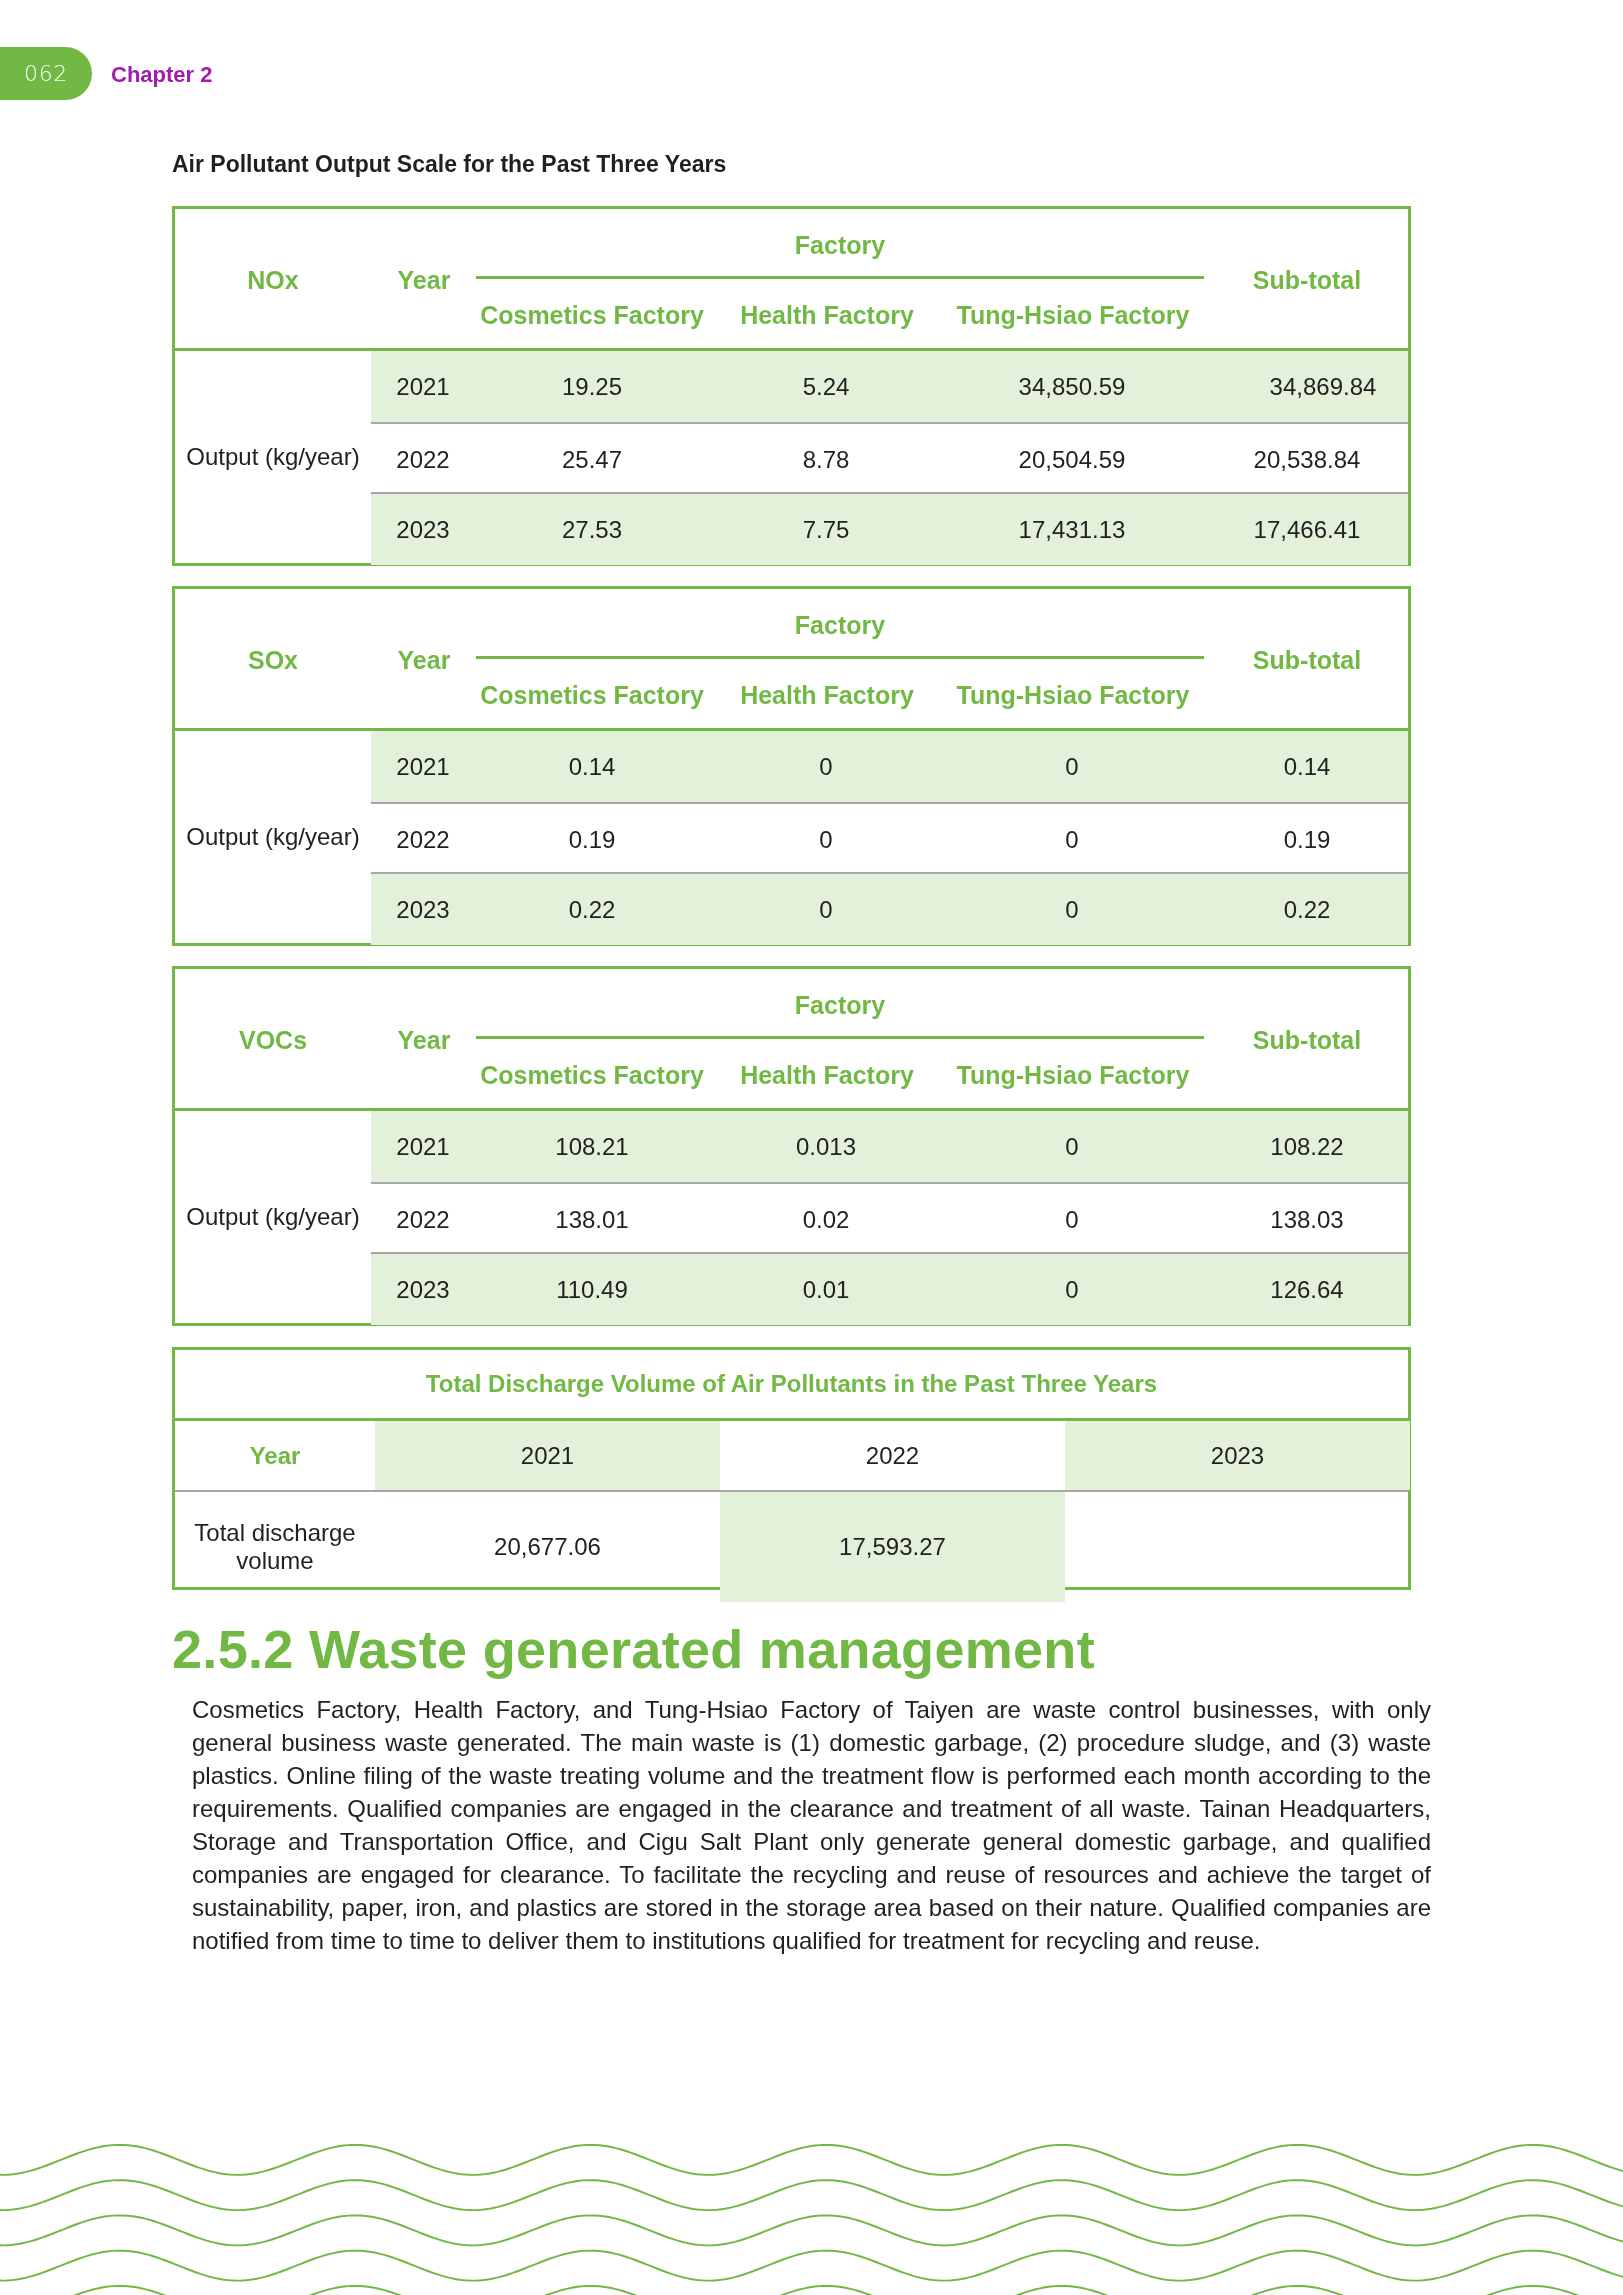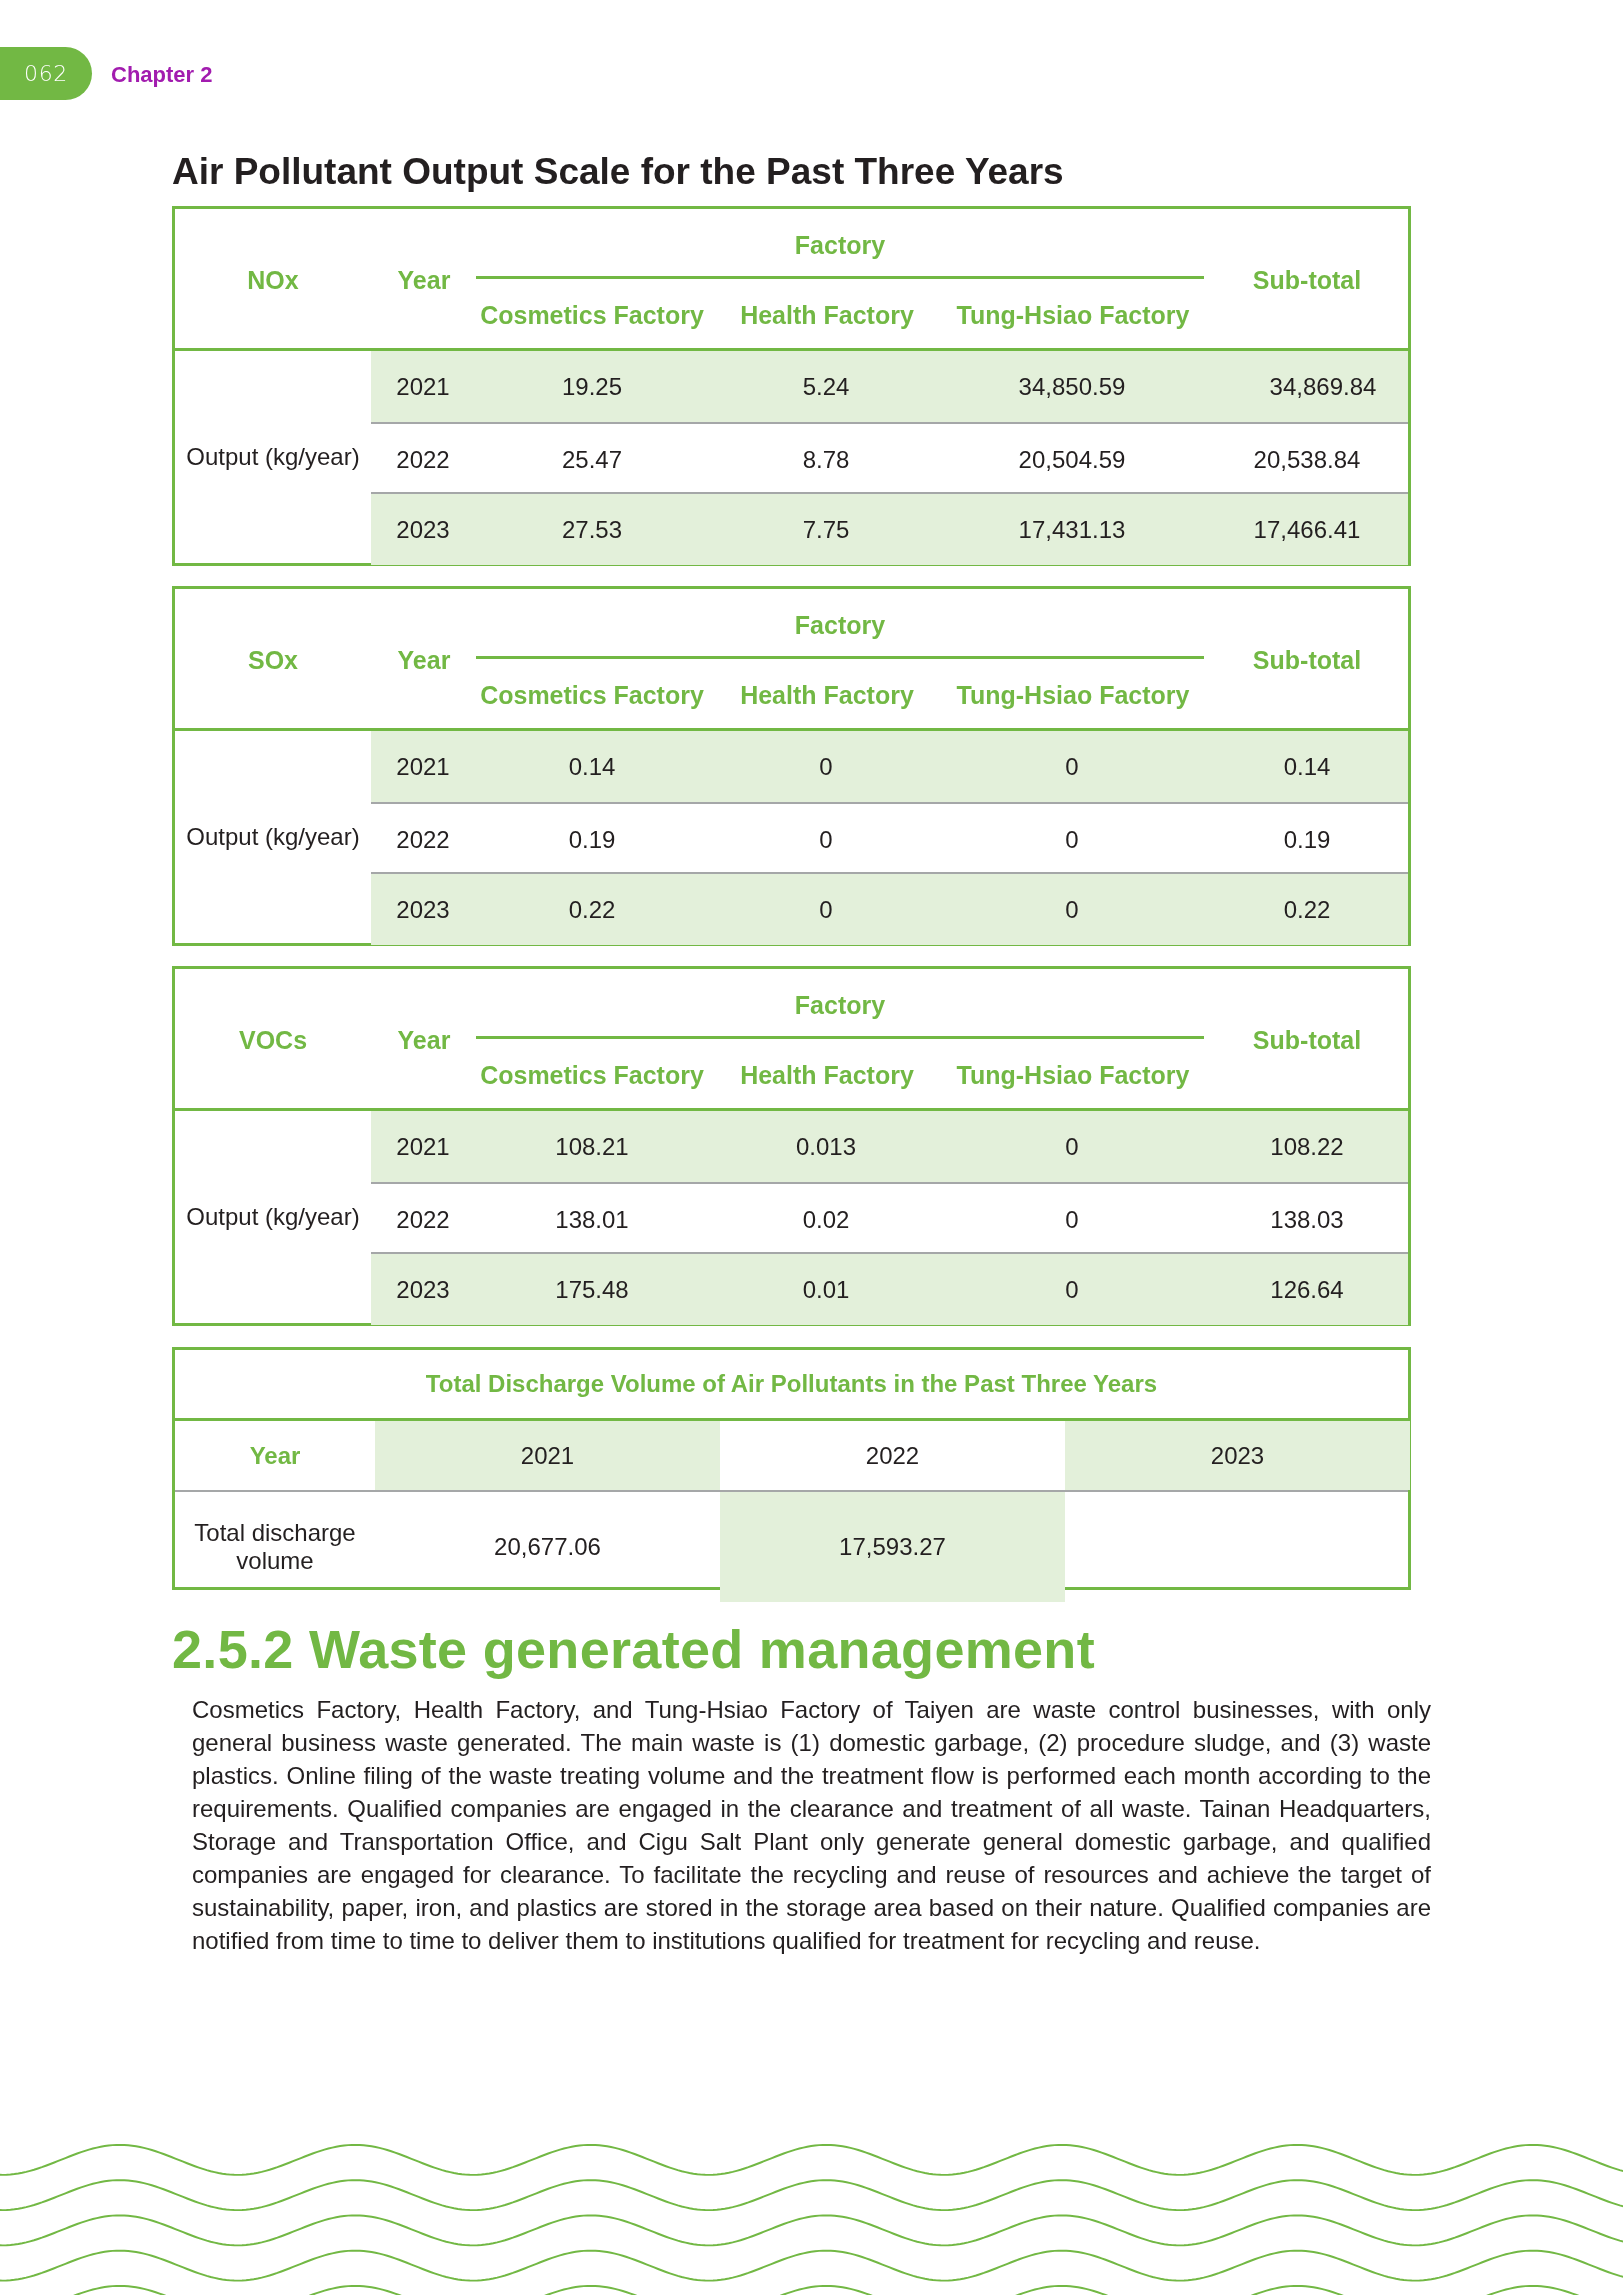--- a/index.html
+++ b/index.html
@@ -7,21 +7,21 @@
     width: 1623px; height: 2295px; position: relative; background: #ffffff;
     font-family: "Liberation Sans", sans-serif; color: #231f20; overflow: hidden;
   }
   .page-tab {
     position: absolute; left: 0; top: 47px; width: 92px; height: 53px;
     background: #72b844; border-radius: 0 27px 27px 0;
     color: #fff; font-size: 22px; display: flex; align-items: center; justify-content: center;
     font-family: "DejaVu Sans", sans-serif; font-weight: 300; letter-spacing: 0.7px;
   }
   .chapter { position: absolute; left: 111px; top: 62px; font-size: 22px; font-weight: bold; color: #a21caf; }
-  .sec-title { position: absolute; left: 172px; top: 151px; font-size: 37px; font-weight: bold; color: #231f20; }
+  .sec-title { position: absolute; left: 172px; top: 151px; font-size: 23px; font-weight: bold; color: #231f20; }
 
   .tbl {
     position: absolute; left: 172px; width: 1239px; border: 3.9px solid #72b844; box-sizing: border-box;
     background: #fff;
   }
   .tbl .head { position: relative; height: 139px; border-bottom: 3.9px solid #72b844; }
   .g { color: #72b844; font-weight: bold; font-size: 25px; position: absolute; transform: translate(-50%, -50%); white-space: nowrap; }
   .head .rule { position: absolute; left: 301px; width: 728px; top: 67px; height: 3.3px; background: #72b844; }
   .body { position: relative; height: 212px; }
   .body .rowlabel {
@@ -152,21 +152,21 @@
         </div>
         <div class="row sep" style="top: 71px;">
           <span class="cell" style="left: 52px;">2022</span>
           <span class="cell" style="left: 221px;">138.01</span>
           <span class="cell" style="left: 455px; text-align: right;">0.02</span>
           <span class="cell" style="left: 701px;">0</span>
           <span class="cell" style="left: 936px;">138.03</span>
         </div>
         <div class="row shade sep" style="top: 141px;">
           <span class="cell" style="left: 52px;">2023</span>
-          <span class="cell" style="left: 221px;">175.48</span>
+          <span class="cell" style="left: 221px;">110.49</span>
           <span class="cell" style="left: 455px;">0.01</span>
           <span class="cell" style="left: 701px;">0</span>
           <span class="cell" style="left: 936px;">126.64</span>
         </div>
       </div>
   </div>
   </div>
 
 <div class="tot">
   <div class="title">Total Discharge Volume of Air Pollutants in the Past Three Years</div>

